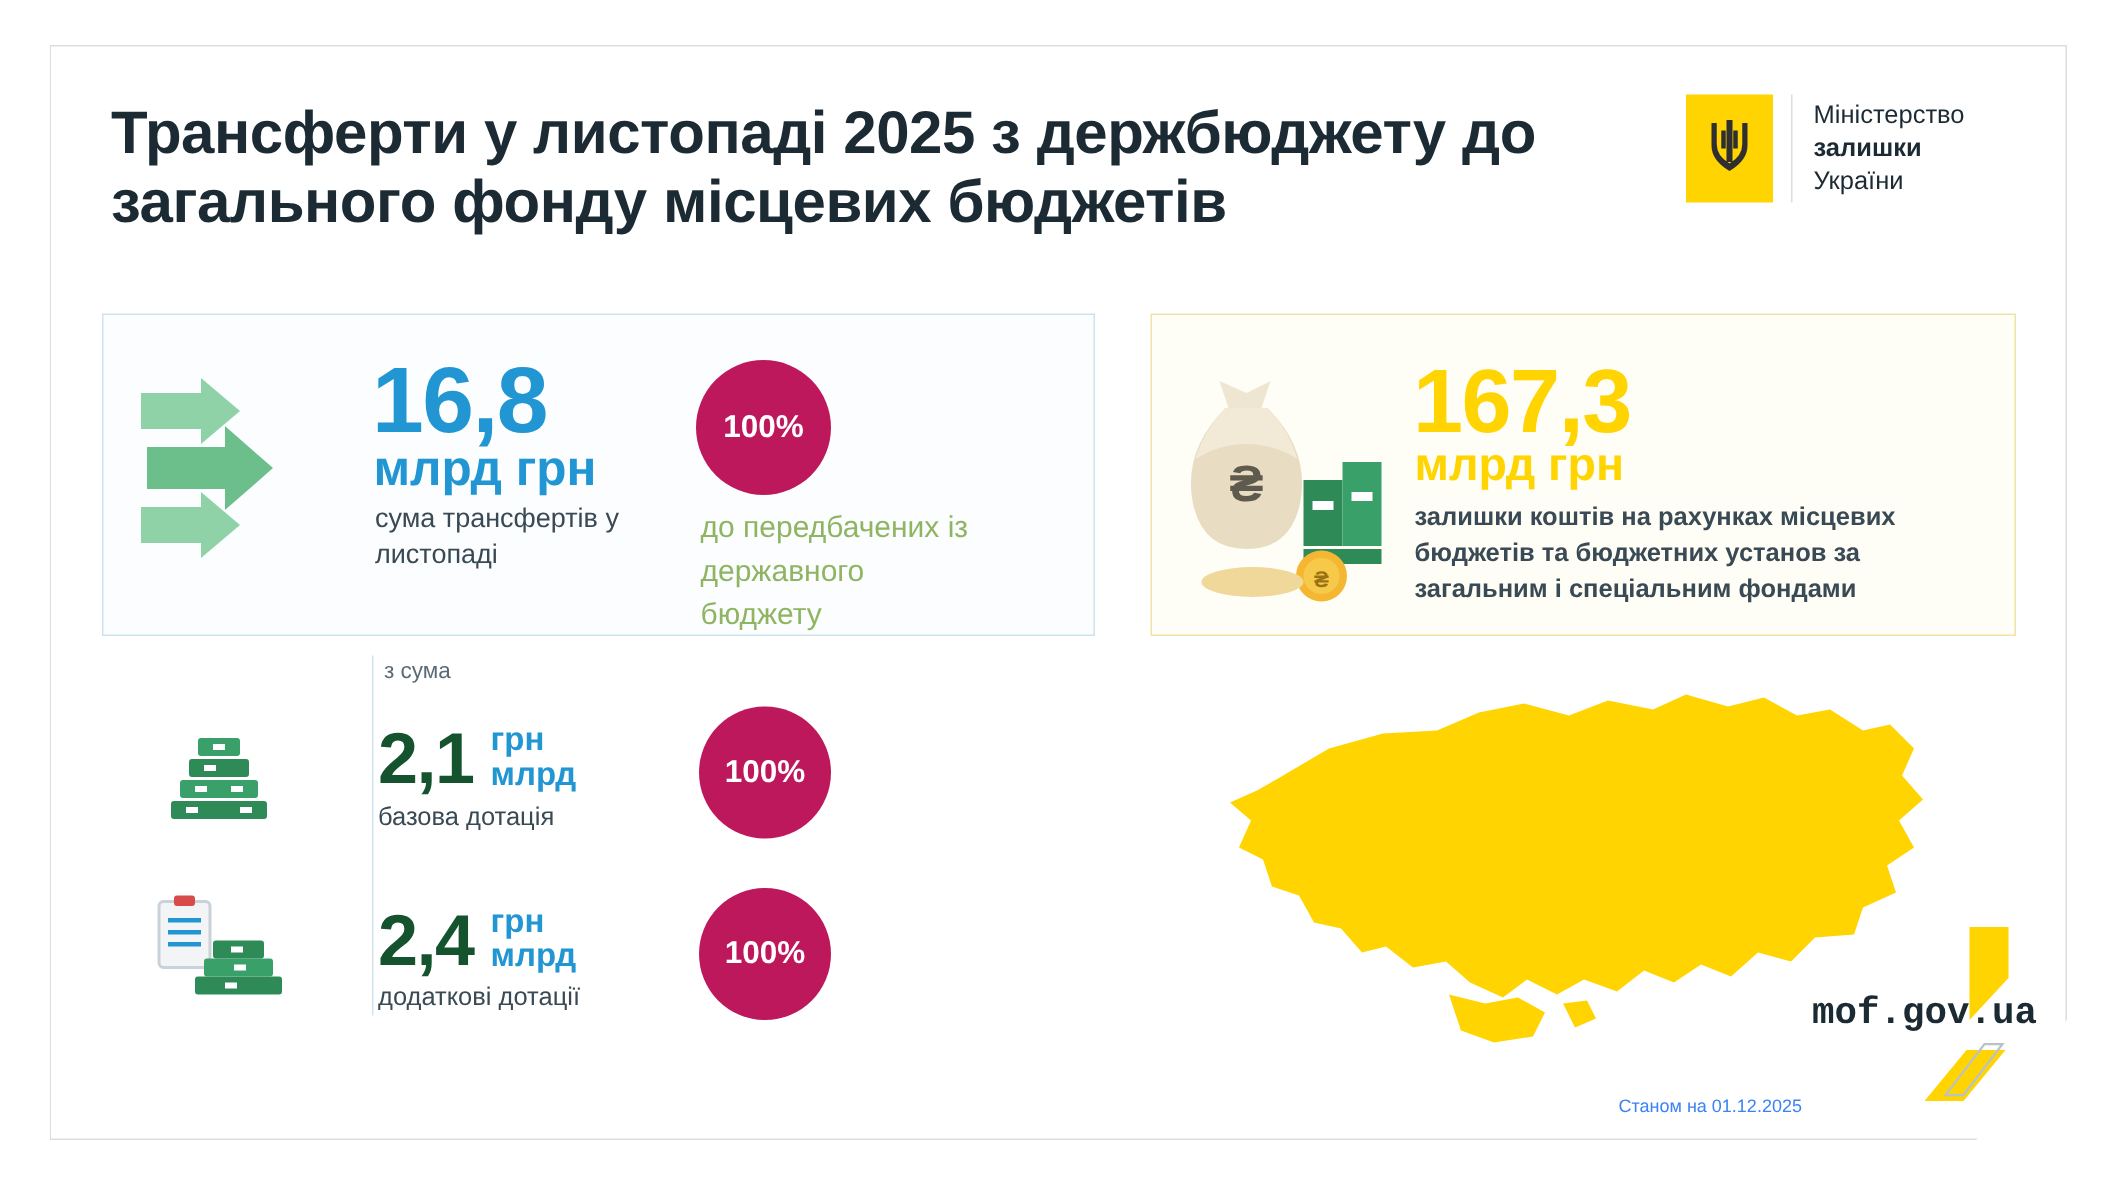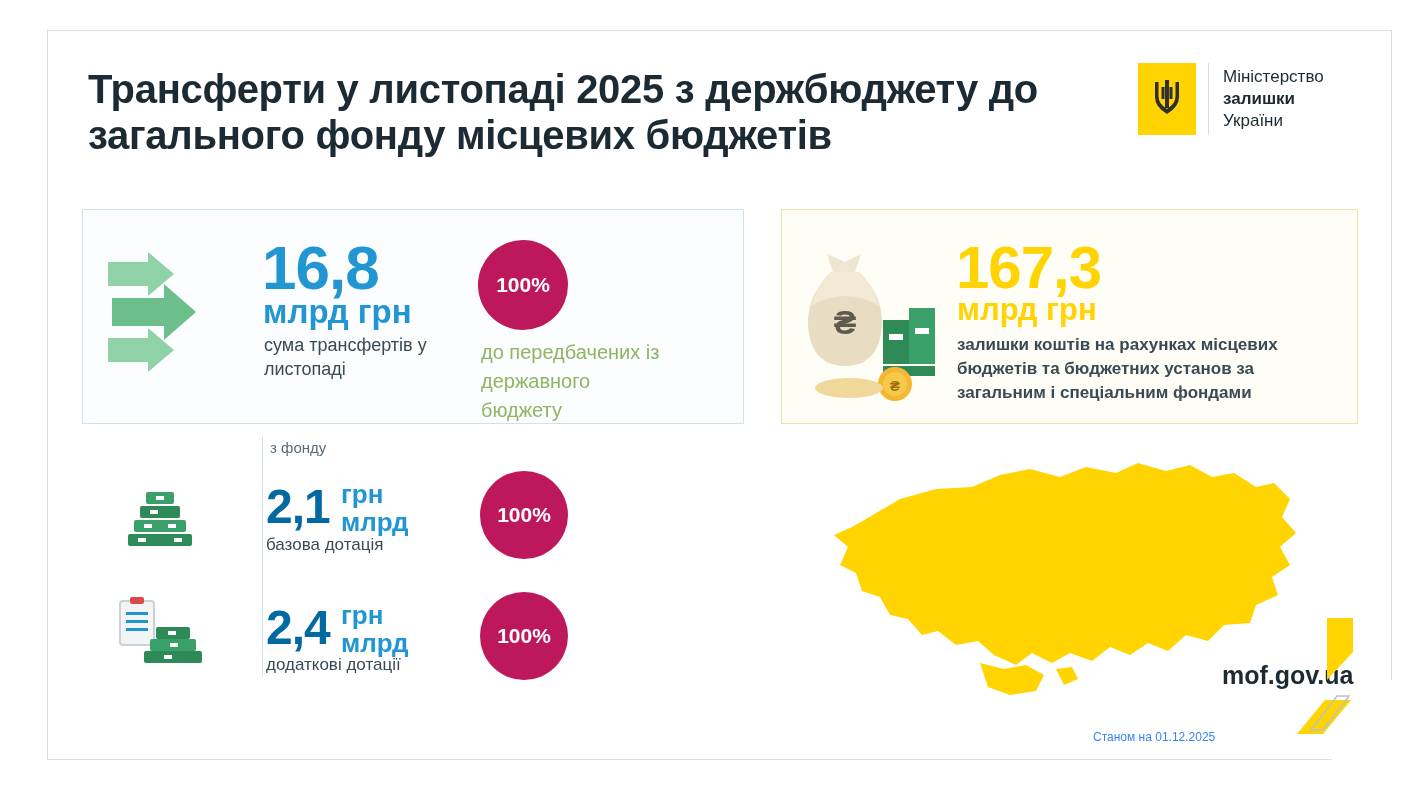--- a/index.html
+++ b/index.html
@@ -11,21 +11,20 @@
     width: 1410px;
     height: 793px;
     font-family: "Liberation Sans", sans-serif;
     overflow: hidden;
   }
   .page {
     position: relative;
     width: 1246px;
     height: 793px;
     background: #ffffff;
-    margin-left: 14px;
   }
   
   .card {
     position: absolute;
     left: 33px;
     top: 30px;
     width: 1345px;
     height: 730px;
     background: #ffffff;
     border: 1px solid #d9dee3;
@@ -165,30 +164,30 @@
     width: 92px;
     height: 76px;
   }
   .row1-icon { left: 100px; top: 480px; }
   .row2-icon { left: 100px; top: 595px; }
 
   .row-num {
     position: absolute;
     font-size: 48px;
     font-weight: bold;
-    color: #0369a1;
+    color: #14532d;
     line-height: 1;
     letter-spacing: -1px;
   }
   .row1-num { left: 252px; top: 483px; }
   .row2-num { left: 252px; top: 604px; }
 
   .row-unit {
     position: absolute;
-    font-size: 26px;
+    font-size: 22px;
     font-weight: bold;
     color: #2196d3;
     line-height: 1.06;
   }
   .row1-unit { left: 327px; top: 481px; }
   .row2-unit { left: 327px; top: 602px; }
 
   .row-caption {
     position: absolute;
     font-size: 17px;
@@ -258,20 +257,21 @@
   }
 
   
   .site {
     position: absolute;
     left: 1208px;
     top: 661px;
     font-size: 25px;
     font-weight: bold;
     color: #1b2a33;
+    font-family: Liberation Mono, monospace;
   }
   .flag-mark {
     position: absolute;
     left: 1283px;
     top: 618px;
     width: 60px;
     height: 130px;
   }
   .asof {
     position: absolute;
@@ -315,21 +315,21 @@
   </div>
 
   <div class="big-num left-num">16,8</div>
   <div class="left-unit">млрд грн</div>
   <div class="left-caption">сума трансфертів у листопаді</div>
 
   <div class="circle circle-1">100%</div>
   <div class="pct-caption">до передбачених із державного бюджету</div>
 
   <div class="vline"></div>
-  <div class="z-yakyh">з фонду</div>
+  <div class="z-yakyh">з сума</div>
 
   <div class="row-icon row1-icon">
     <svg width="92" height="76" viewBox="0 0 92 76">
       <rect x="14" y="54" width="64" height="12" rx="2" fill="#2e8b57"></rect>
       <rect x="20" y="40" width="52" height="12" rx="2" fill="#3aa06a"></rect>
       <rect x="26" y="26" width="40" height="12" rx="2" fill="#2e8b57"></rect>
       <rect x="32" y="12" width="28" height="12" rx="2" fill="#3aa06a"></rect>
       <rect x="24" y="58" width="8" height="4" fill="#ffffff"></rect>
       <rect x="60" y="58" width="8" height="4" fill="#ffffff"></rect>
       <rect x="30" y="44" width="8" height="4" fill="#ffffff"></rect>

